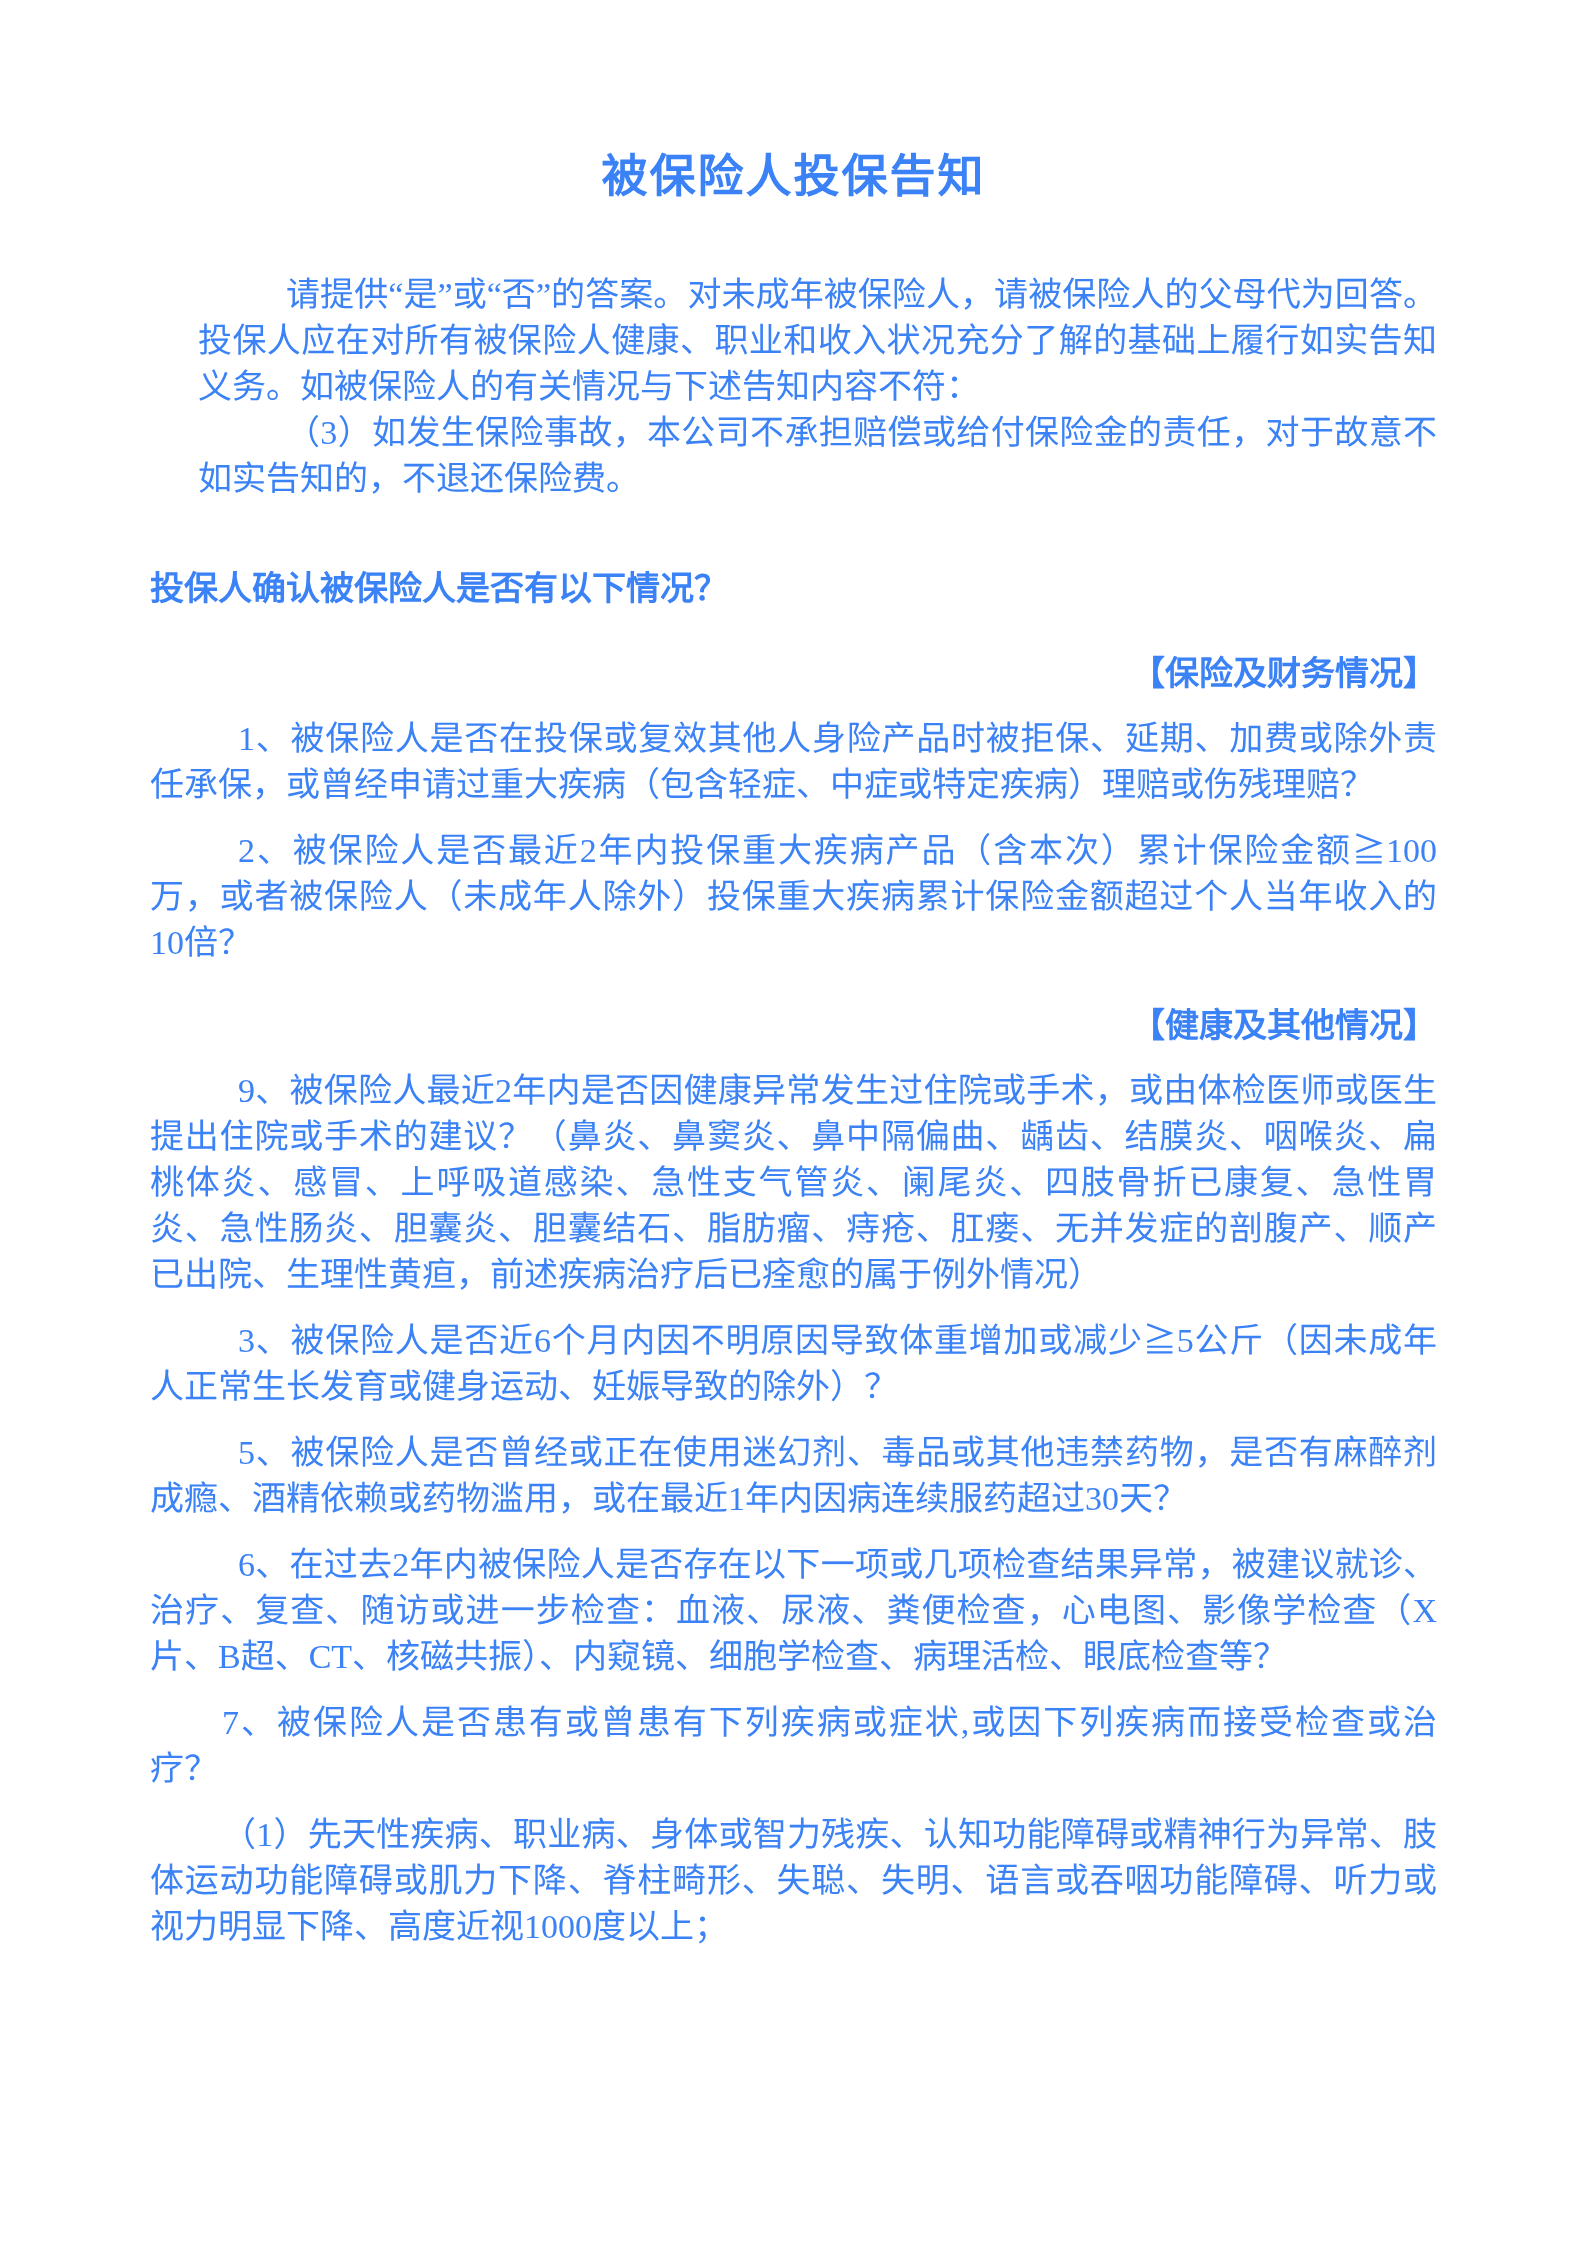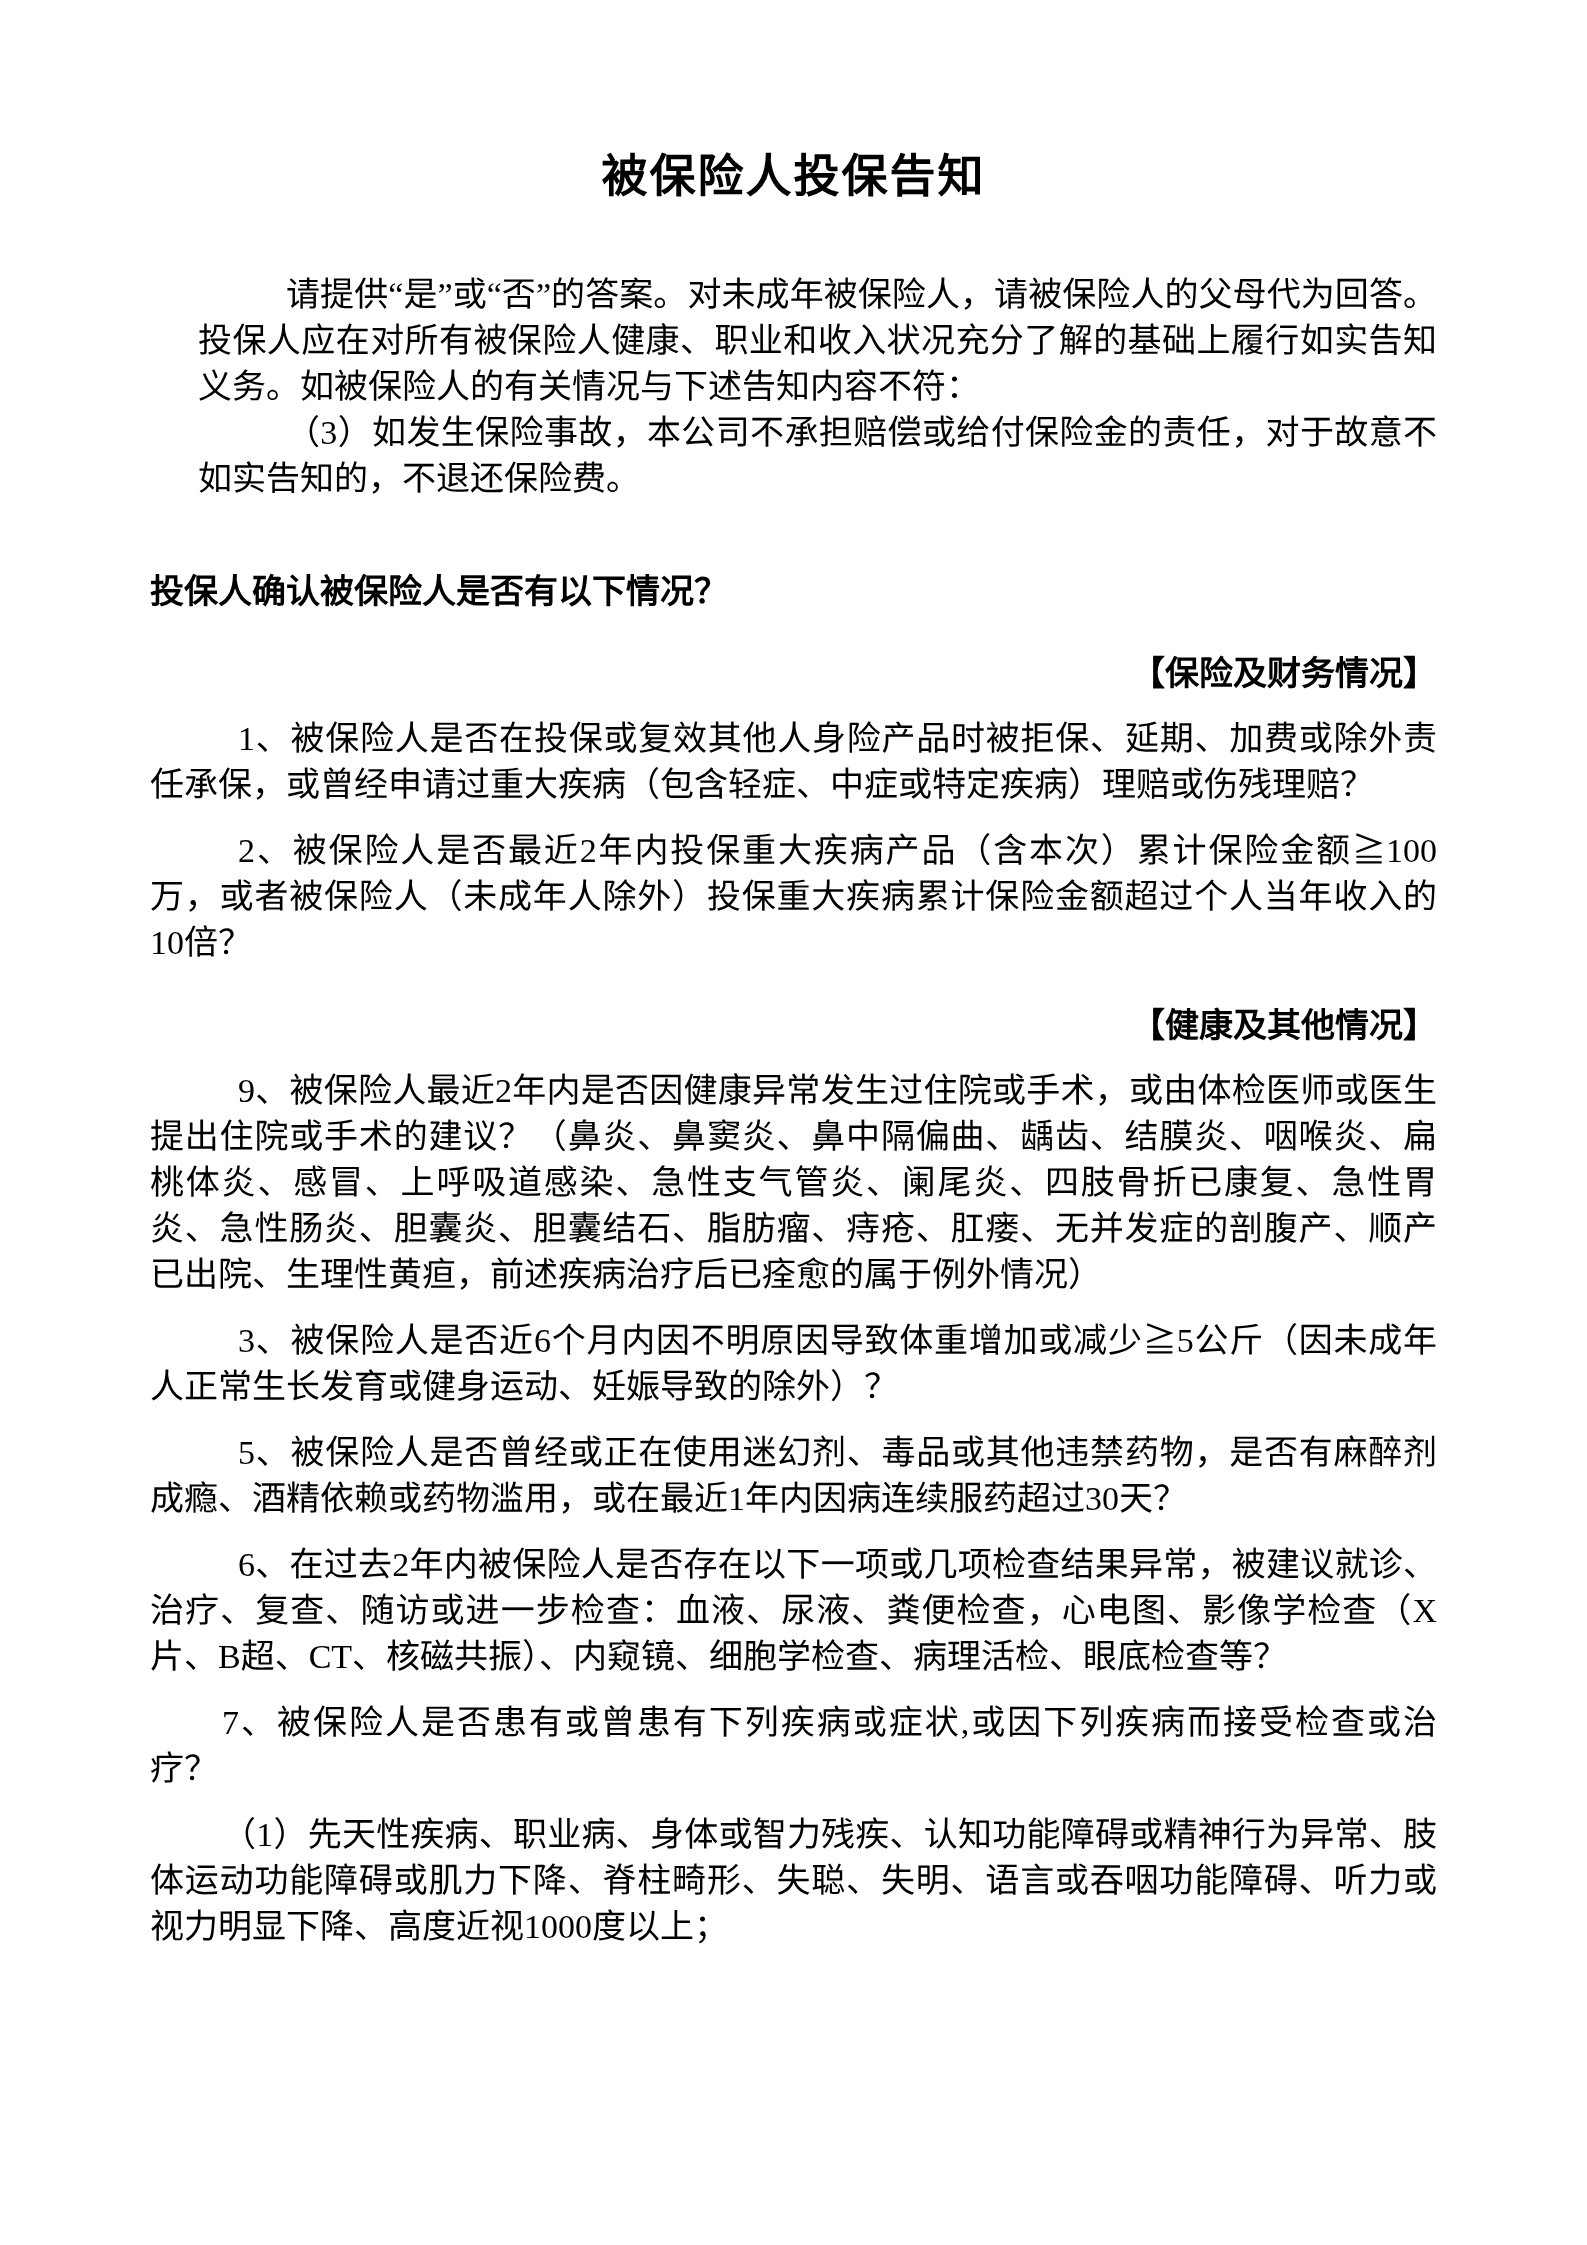--- a/index.html
+++ b/index.html
@@ -5,21 +5,21 @@
   html, body {
     margin: 0;
     padding: 0;
     background: #ffffff;
   }
   .page {
     position: relative;
     width: 1587px;
     height: 2245px;
     background: #ffffff;
-    color: #000000;
+    color: #3b82f6;
     overflow: hidden;
     font-family: "Liberation Serif", serif;
   }
   .content {
     box-sizing: border-box;
     width: 1587px;
     padding: 150px 150px 0 150px;
   }
   .doc-title {
     font-family: "Liberation Sans", sans-serif;
@@ -45,21 +45,21 @@
   .song {
     font-family: "Liberation Serif", serif;
   }
   .indent {
     text-indent: 88px;
   }
   .indent-sm {
     text-indent: 72px;
   }
   .doc-heading {
-    font-family: Liberation Sans, sans-serif;
+    font-family: Liberation Mono, monospace;
     font-weight: 700;
     font-size: 34px;
     line-height: 46px;
     margin: 66px 0 0 0;
     text-align: left;
   }
   .section-title {
     font-family: "Liberation Sans", sans-serif;
     font-weight: 700;
     font-size: 34px;

